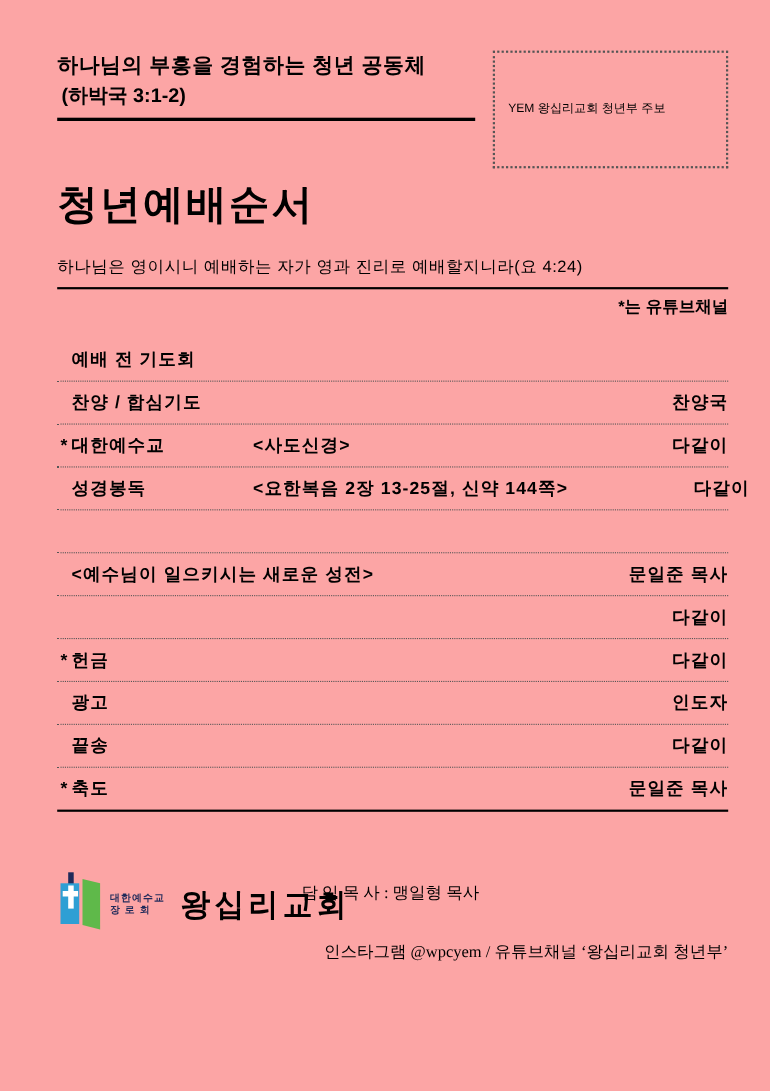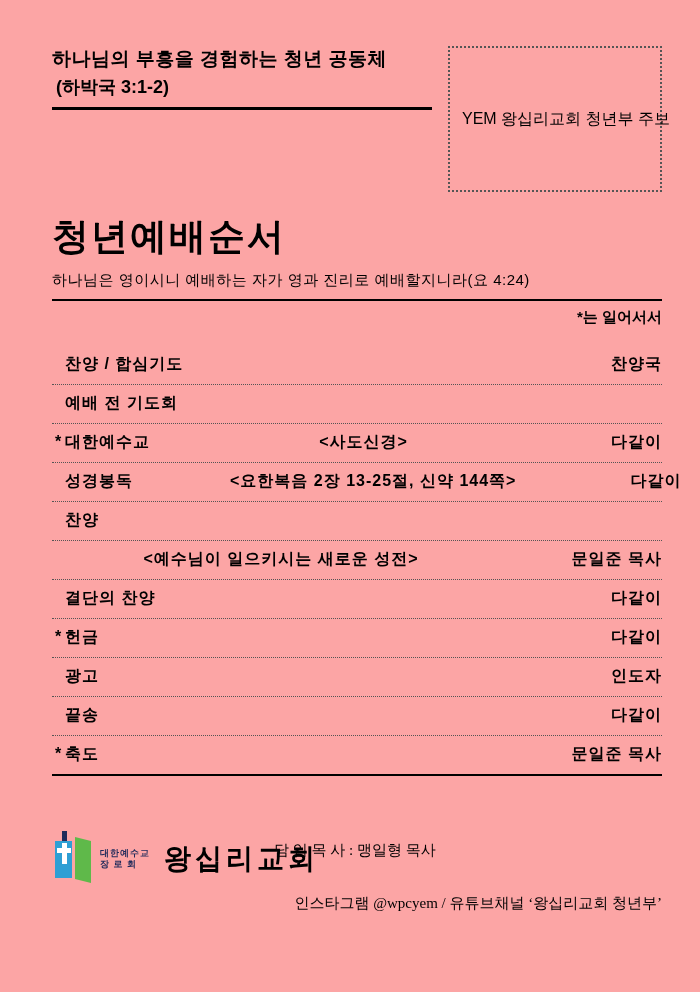--- a/index.html
+++ b/index.html
@@ -11,43 +11,43 @@
   }
   .content { position:absolute; left:52px; top:46px; width:610px; }
 
   
   .header { display:flex; justify-content:space-between; align-items:flex-start; }
   .motto-block { width:380px; border-bottom:3px solid #000; padding-bottom:8px; }
   .motto { font-size:19px; font-weight:bold; letter-spacing:0.5px; white-space:pre; }
   .motto-ref { font-size:18px; font-weight:bold; margin-top:3px; padding-left:4px; }
   .bulletin-box {
     width:186px; border:2px dotted #555; padding:9px 12px;
-    text-align:right; font-size:16px; line-height:1.55; white-space:pre;
+    text-align:left; font-size:11px; line-height:1.55; white-space:pre;
   }
 
   
   .main-title {
-    margin-top:20px; font-family:"Liberation Serif", serif;
+    margin-top:8px; font-family:"Liberation Serif", serif;
     font-size:37px; font-weight:900; letter-spacing:2px;
   }
-  .subtitle { margin-top:9px; font-size:15px; letter-spacing:0.5px;
+  .subtitle { margin-top:22px; font-size:15px; letter-spacing:0.5px;
     border-bottom:2px solid #000; padding-bottom:9px; white-space:pre; }
   .standing-note { text-align:right; font-size:15px; font-weight:bold; margin-top:7px; }
 
   
   .order-list { margin-top:19px; border-bottom:2px solid #000; }
   .order-row {
     display:flex; align-items:center; height:38px;
     border-bottom:1px dotted #555; font-size:16px; font-weight:bold;
     letter-spacing:1px; padding-left:13px;
   }
   .order-row:last-child { border-bottom:none; }
   .star { display:inline-block; width:10px; margin-left:-10px; }
   .cell-label { flex:0 0 165px; white-space:pre; }
-  .cell-detail { flex:1 1 auto; text-align:center; white-space:pre; }
+  .cell-detail { flex:1 1 auto; text-align:left; white-space:pre; }
   .cell-performer { flex:0 0 165px; text-align:right; white-space:pre; }
 
   
   .footer { position:relative; height:118px; }
   .staff-block {
     position:absolute; left:222px; top:14px;
     font-family:"Liberation Serif", serif; font-size:15px; line-height:24px;
     white-space:pre;
   }
   .staff-suffix { font-size:12.5px; }
@@ -75,53 +75,51 @@
         <div class="motto">하나님의 부흥을 경험하는 청년 공동체</div>
         <div class="motto-ref">(하박국 3:1-2)</div>
       </div>
       <div class="bulletin-box">
         <div>YEM 왕십리교회 청년부 주보</div>
       </div>
     </div>
 
     <div class="main-title">청년예배순서</div>
     <div class="subtitle">하나님은 영이시니 예배하는 자가 영과 진리로 예배할지니라(요 4:24)</div>
-    <div class="standing-note">*는 일어서서</div>
+    <div class="standing-note">*는 유튜브채널</div>
 
     <div class="order-list">
+      <div class="order-row">
+        <span class="cell-label"><span class="star"></span><span>예배 전 기도회</span></span>
+        <span class="cell-detail"></span>
+        <span class="cell-performer"></span>
+      </div>
       <div class="order-row">
         <span class="cell-label"><span class="star"></span><span>찬양 / 합심기도</span></span>
         <span class="cell-detail"></span>
         <span class="cell-performer">찬양국</span>
-      </div>
-      <div class="order-row">
-        <span class="cell-label"><span class="star"></span><span>예배 전 기도회</span></span>
-        <span class="cell-detail"></span>
-        <span class="cell-performer"></span>
       </div>
       <div class="order-row">
         <span class="cell-label"><span class="star">*</span><span>대한예수교</span></span>
         <span class="cell-detail">&lt;사도신경&gt;</span>
         <span class="cell-performer">다같이</span>
       </div>
       <div class="order-row">
         <span class="cell-label"><span class="star"></span><span>성경봉독</span></span>
         <span class="cell-detail">&lt;요한복음 2장 13-25절, 신약 144쪽&gt;</span>
         <span class="cell-performer">다같이</span>
       </div>
       <div class="order-row">
-        <span class="cell-label"><span class="star"></span><span>찬양</span></span>
         <span class="cell-detail"></span>
       </div>
       <div class="order-row">
         <span class="cell-detail">&lt;예수님이 일으키시는 새로운 성전&gt;</span>
         <span class="cell-performer">문일준 목사</span>
       </div>
       <div class="order-row">
-        <span class="cell-label"><span class="star"></span><span>결단의 찬양</span></span>
         <span class="cell-detail"></span>
         <span class="cell-performer">다같이</span>
       </div>
       <div class="order-row">
         <span class="cell-label"><span class="star">*</span><span>헌금</span></span>
         <span class="cell-detail"></span>
         <span class="cell-performer">다같이</span>
       </div>
       <div class="order-row">
         <span class="cell-label"><span class="star"></span><span>광고</span></span>

